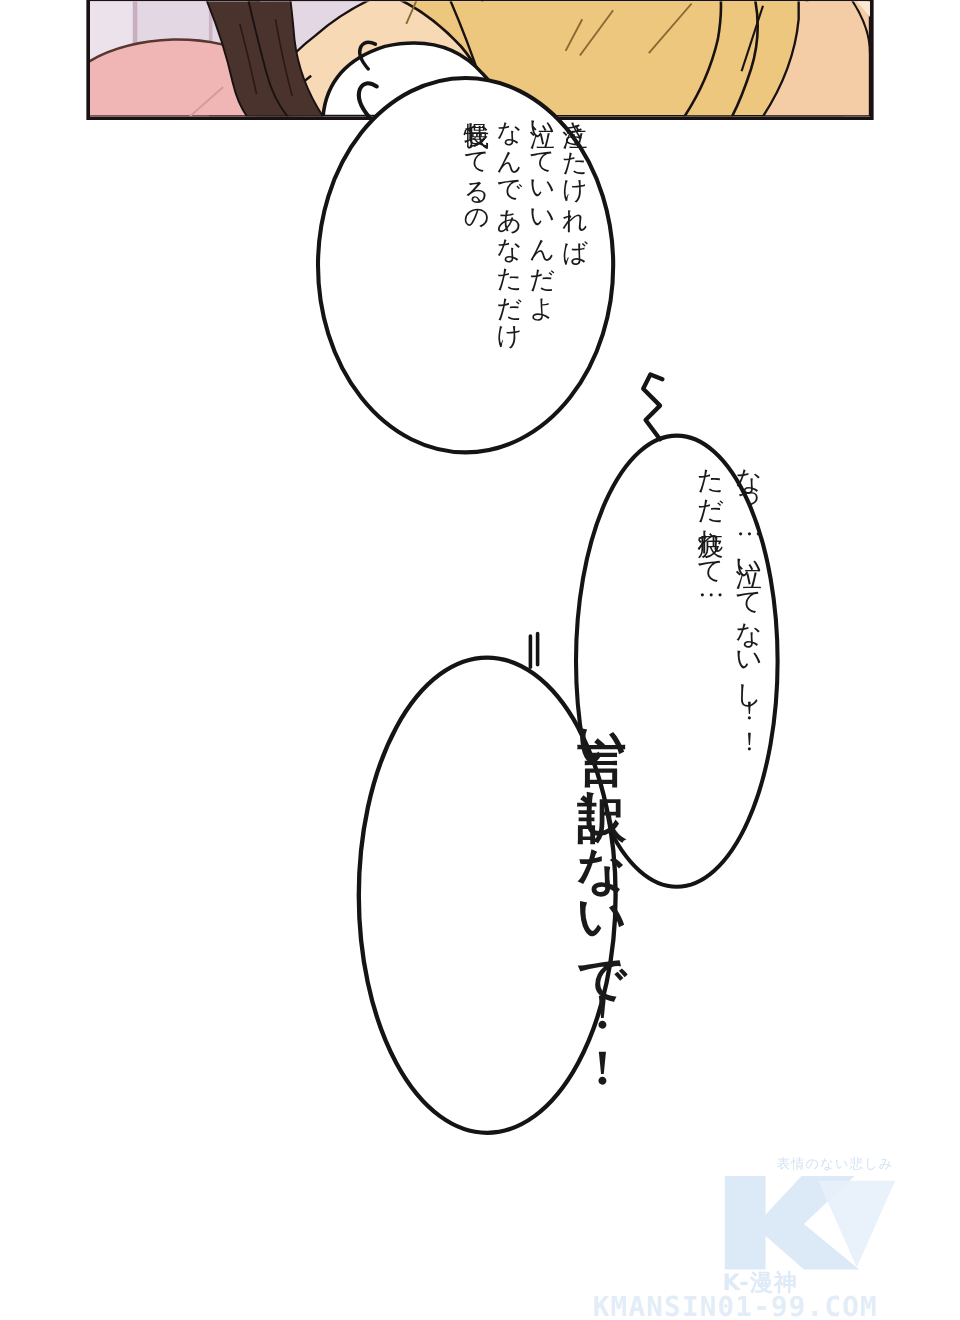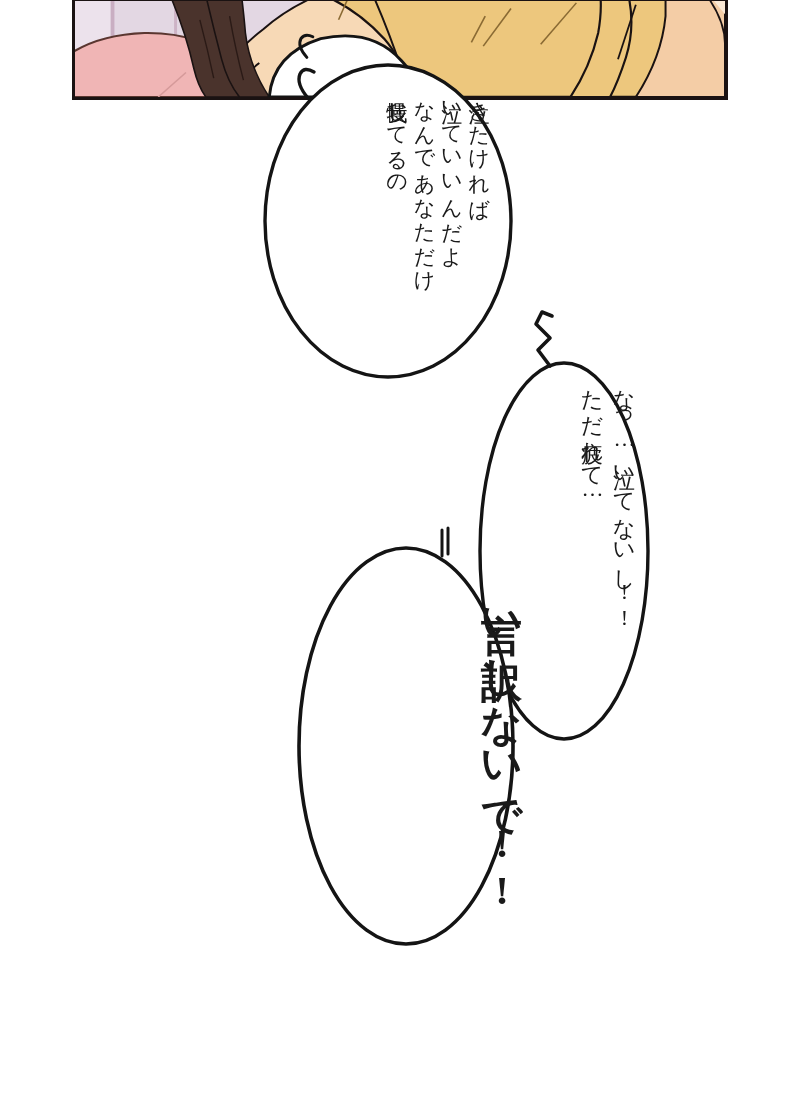--- a/index.html
+++ b/index.html
@@ -206,14 +206,23 @@
 
   <div class="bubble" id="bubble-3">
     <svg viewBox="0 0 226 418" preserveAspectRatio="none">
       <path d="M 146 20 L 146 -6" fill="none" stroke="#141414" stroke-width="3" stroke-linecap="round"></path>
       <ellipse cx="110" cy="210" rx="107" ry="198" fill="#ffffff" stroke="#141414" stroke-width="3.6"></ellipse>
       <path d="M 152 18 L 152 -8" fill="none" stroke="#141414" stroke-width="3" stroke-linecap="round"></path>
     </svg>
     <div class="bubble-text">言い訳しないで!!</div>
   </div>
 
+  <div id="watermark">
+    <div class="wm-sub">表情のない悲しみ</div>
+    <svg class="wm-k" viewBox="0 0 160 82">
+      <path d="M 8 2 L 42 2 L 42 34 L 72 2 L 116 2 L 74 42 L 120 80 L 74 80 L 42 52 L 42 80 L 8 80 Z" fill="#dceaf8"></path>
+      <path d="M 86 6 L 150 6 L 118 78 Z" fill="#e7f0fa" opacity="0.9"></path>
+    </svg>
+    <div class="wm-brand">K-漫神</div>
+    <div class="wm-url">KMANSIN01-99.COM</div>
+  </div>
 
 </div>
 
 </body></html>

